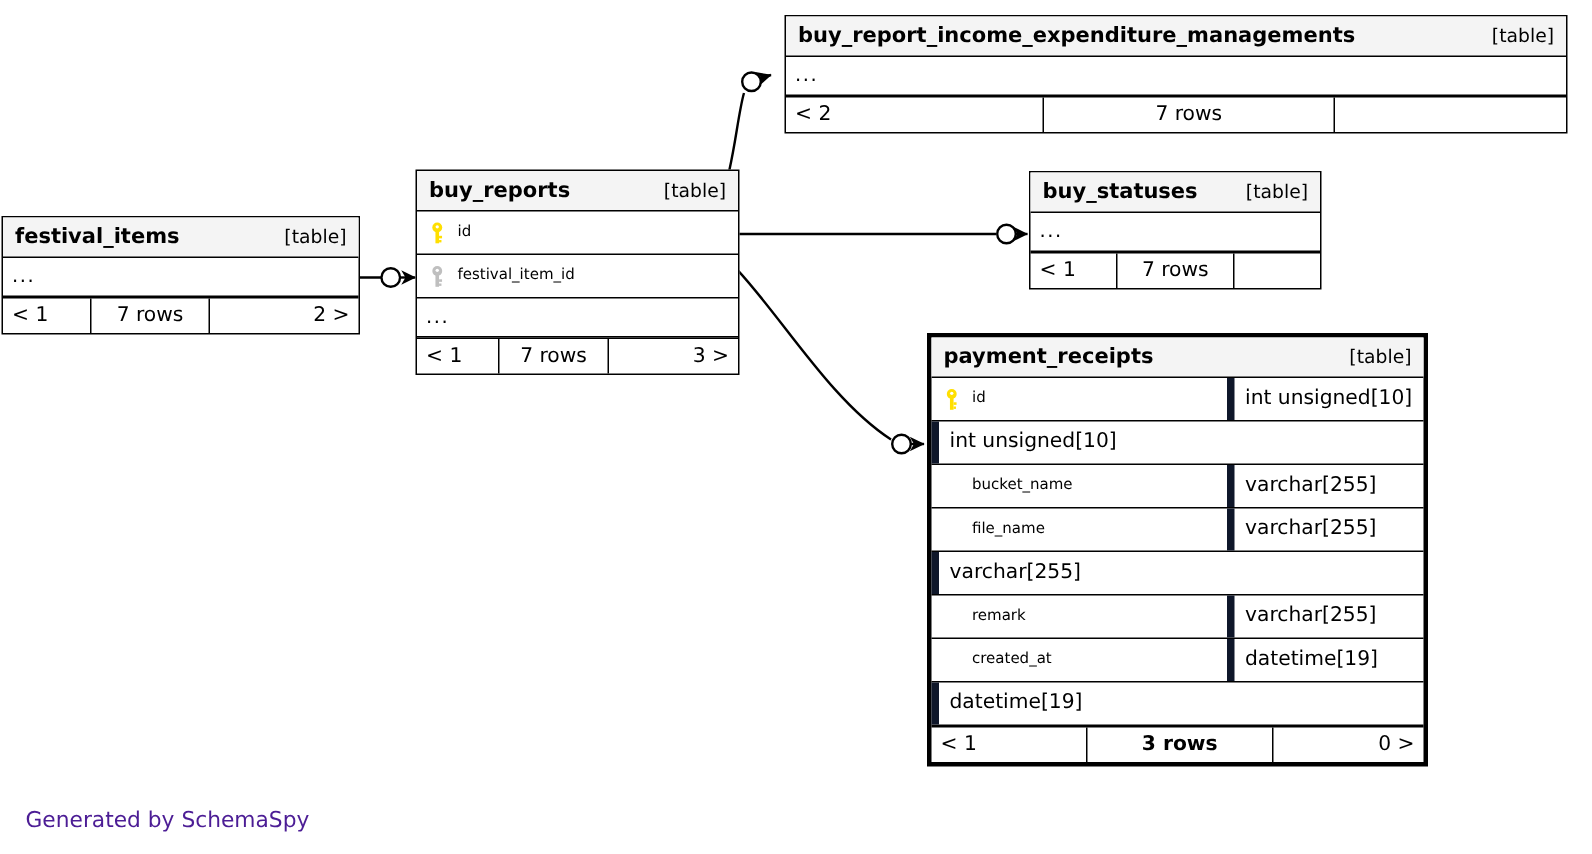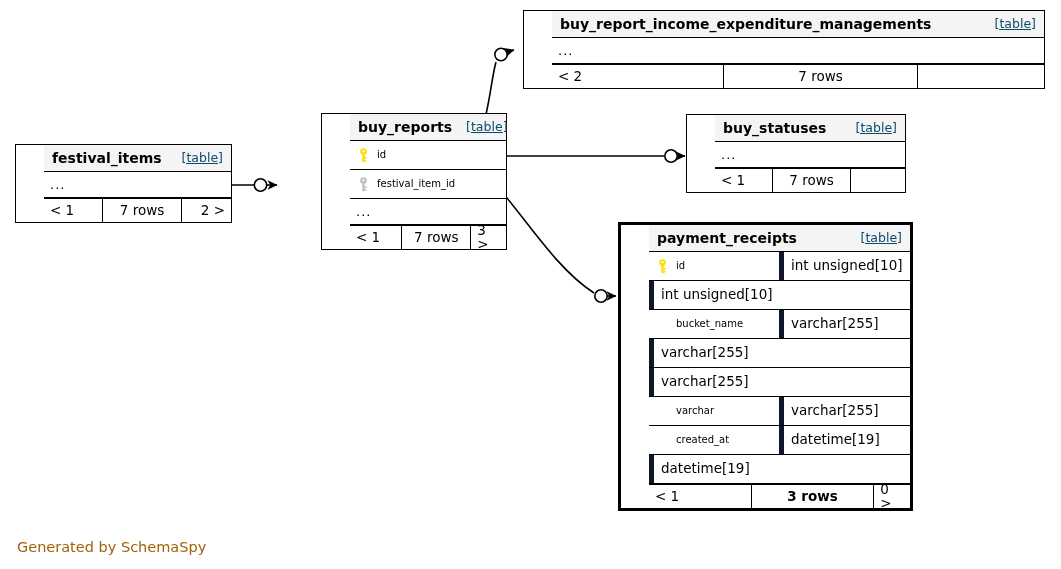--- a/index.html
+++ b/index.html
@@ -31,21 +31,20 @@
     pointer-events: none;
   }
   
   .tbl {
     position: absolute;
     background: #ffffff;
     border: 1px solid #000000;
     box-sizing: border-box;
     font-size: 13px;
     line-height: 1;
-    padding-left: 28px;
   }
   .tbl.focal {
     border-width: 3px;
   }
   .tbl .hdr {
     background: #f4f4f4;
     border-bottom: 1px solid #000000;
     display: flex;
     align-items: center;
     justify-content: space-between;
@@ -53,24 +52,23 @@
     box-sizing: border-box;
     height: 27px;
   }
   .tbl .hdr .tname {
     font-weight: bold;
     font-size: 14px;
     white-space: nowrap;
   }
   .tbl .hdr .ttype {
     font-size: 12.5px;
-    color: #0c4a6e;
+    color: #000000;
     padding-left: 14px;
     white-space: nowrap;
-    text-decoration: underline;
   }
   .tbl .row {
     display: flex;
     align-items: center;
     border-bottom: 1px solid #000000;
     box-sizing: border-box;
     height: 29px;
   }
   .tbl .row:last-child { border-bottom: none; }
   .tbl .row .colname {
@@ -138,21 +136,21 @@
   .tbl .foot .fcell.left   { justify-content: flex-start; }
   .tbl .foot .fcell.center { justify-content: center; }
   .tbl .foot .fcell.right  { justify-content: flex-end; }
 
   
   #caption {
     position: absolute;
     left: 17px;
     top: 539px;
     font-size: 14.5px;
-    color: #a16207;
+    color: #4c1d95;
     white-space: nowrap;
   }
 </style>
 </head>
 <body>
 
 <div id="canvas">
 
   <svg id="edges" viewBox="0 0 1061 569" width="1061" height="569" xmlns="http://www.w3.org/2000/svg">
     <defs>
@@ -194,21 +192,21 @@
     <div class="row ellipsis">
       <span class="colname">...</span>
     </div>
     <div class="foot">
       <span class="fcell left" style="width:172px;">&lt; 2</span>
       <span class="fcell center" style="width:194px;">7 rows</span>
       <span class="fcell right" style="flex:1 1 auto;"></span>
     </div>
   </div>
 
-  <div class="tbl" id="tbl-buy-reports" style="left:277px; top:113px; width:186px;margin-left:44px;">
+  <div class="tbl" id="tbl-buy-reports" style="left:277px; top:113px; width:216px;">
     <div class="hdr">
       <span class="tname">buy_reports</span>
       <span class="ttype">[table]</span>
     </div>
 
     <div class="row">
       <span class="colname">
         <svg class="keyicon" viewBox="0 0 11 15" xmlns="http://www.w3.org/2000/svg">
           <circle cx="5.5" cy="3.6" r="3.3" fill="#ffdf00"></circle>
           <circle cx="5.5" cy="3.2" r="1.1" fill="#ffffff"></circle>
@@ -237,51 +235,51 @@
       <span class="colname">...</span>
     </div>
 
     <div class="foot">
       <span class="fcell left" style="width:55px;">&lt; 1</span>
       <span class="fcell center" style="width:73px;">7 rows</span>
       <span class="fcell right" style="flex:1 1 auto;">3 &gt;</span>
     </div>
   </div>
 
-  <div class="tbl" id="tbl-festival-items" style="left:15px; top:144px; width:217px;">
+  <div class="tbl" id="tbl-festival-items" style="left:1px; top:144px; width:239px;">
     <div class="hdr">
       <span class="tname">festival_items</span>
       <span class="ttype">[table]</span>
     </div>
     <div class="row ellipsis">
       <span class="colname">...</span>
     </div>
     <div class="foot">
       <span class="fcell left" style="width:59px;">&lt; 1</span>
       <span class="fcell center" style="width:79px;">7 rows</span>
       <span class="fcell right" style="flex:1 1 auto;">2 &gt;</span>
     </div>
   </div>
 
-  <div class="tbl" id="tbl-buy-statuses" style="left:686px; top:114px; width:220px;">
+  <div class="tbl" id="tbl-buy-statuses" style="left:686px; top:114px; width:195px;">
     <div class="hdr">
       <span class="tname">buy_statuses</span>
       <span class="ttype">[table]</span>
     </div>
     <div class="row ellipsis">
       <span class="colname">...</span>
     </div>
     <div class="foot">
       <span class="fcell left" style="width:58px;">&lt; 1</span>
       <span class="fcell center" style="width:78px;">7 rows</span>
       <span class="fcell right" style="flex:1 1 auto;"></span>
     </div>
   </div>
 
-  <div class="tbl focal" id="tbl-payment-receipts" style="left:618px; top:222px; width:295px;">
+  <div class="tbl focal" id="tbl-payment-receipts" style="left:618px; top:222px; width:334px;">
     <div class="hdr">
       <span class="tname">payment_receipts</span>
       <span class="ttype">[table]</span>
     </div>
 
     <div class="row">
       <span class="colname">
         <svg class="keyicon" viewBox="0 0 11 15" xmlns="http://www.w3.org/2000/svg">
           <circle cx="5.5" cy="3.6" r="3.3" fill="#ffdf00"></circle>
           <circle cx="5.5" cy="3.2" r="1.1" fill="#ffffff"></circle>
@@ -300,31 +298,35 @@
 
     <div class="row">
       <span class="colname">
         <span class="keyspacer"></span>
         <span>bucket_name</span>
       </span>
       <span class="coltype" style="width:131px;">varchar[255]</span>
     </div>
 
     <div class="row">
+      <span class="colname">
+        <span class="keyspacer"></span>
+        <span>file_name</span>
+      </span>
       <span class="coltype" style="width:131px;">varchar[255]</span>
     </div>
 
     <div class="row">
       <span class="coltype" style="width:131px;">varchar[255]</span>
     </div>
 
     <div class="row">
       <span class="colname">
         <span class="keyspacer"></span>
-        <span>varchar</span>
+        <span>remark</span>
       </span>
       <span class="coltype" style="width:131px;">varchar[255]</span>
     </div>
 
     <div class="row">
       <span class="colname">
         <span class="keyspacer"></span>
         <span>created_at</span>
       </span>
       <span class="coltype" style="width:131px;">datetime[19]</span>

